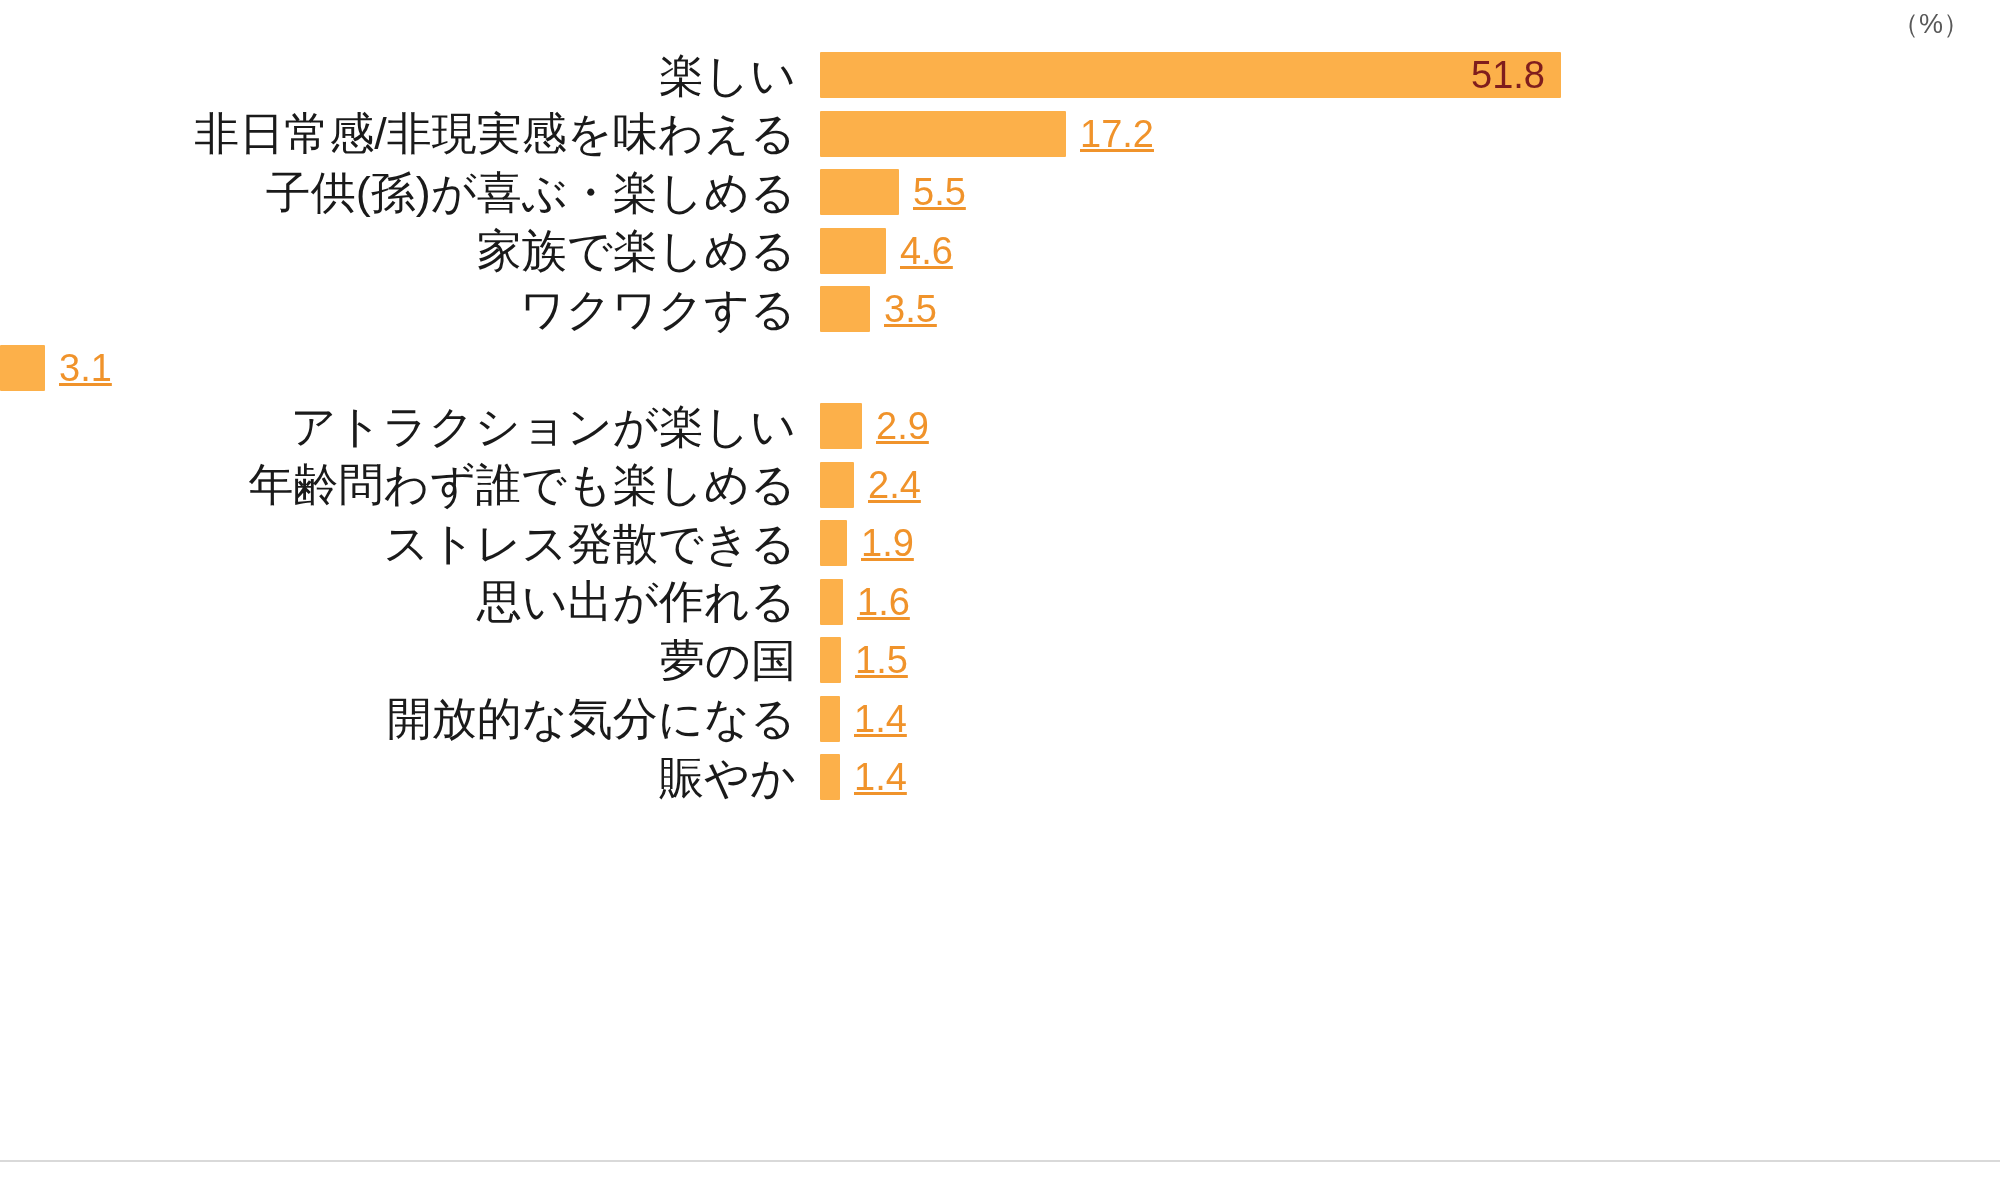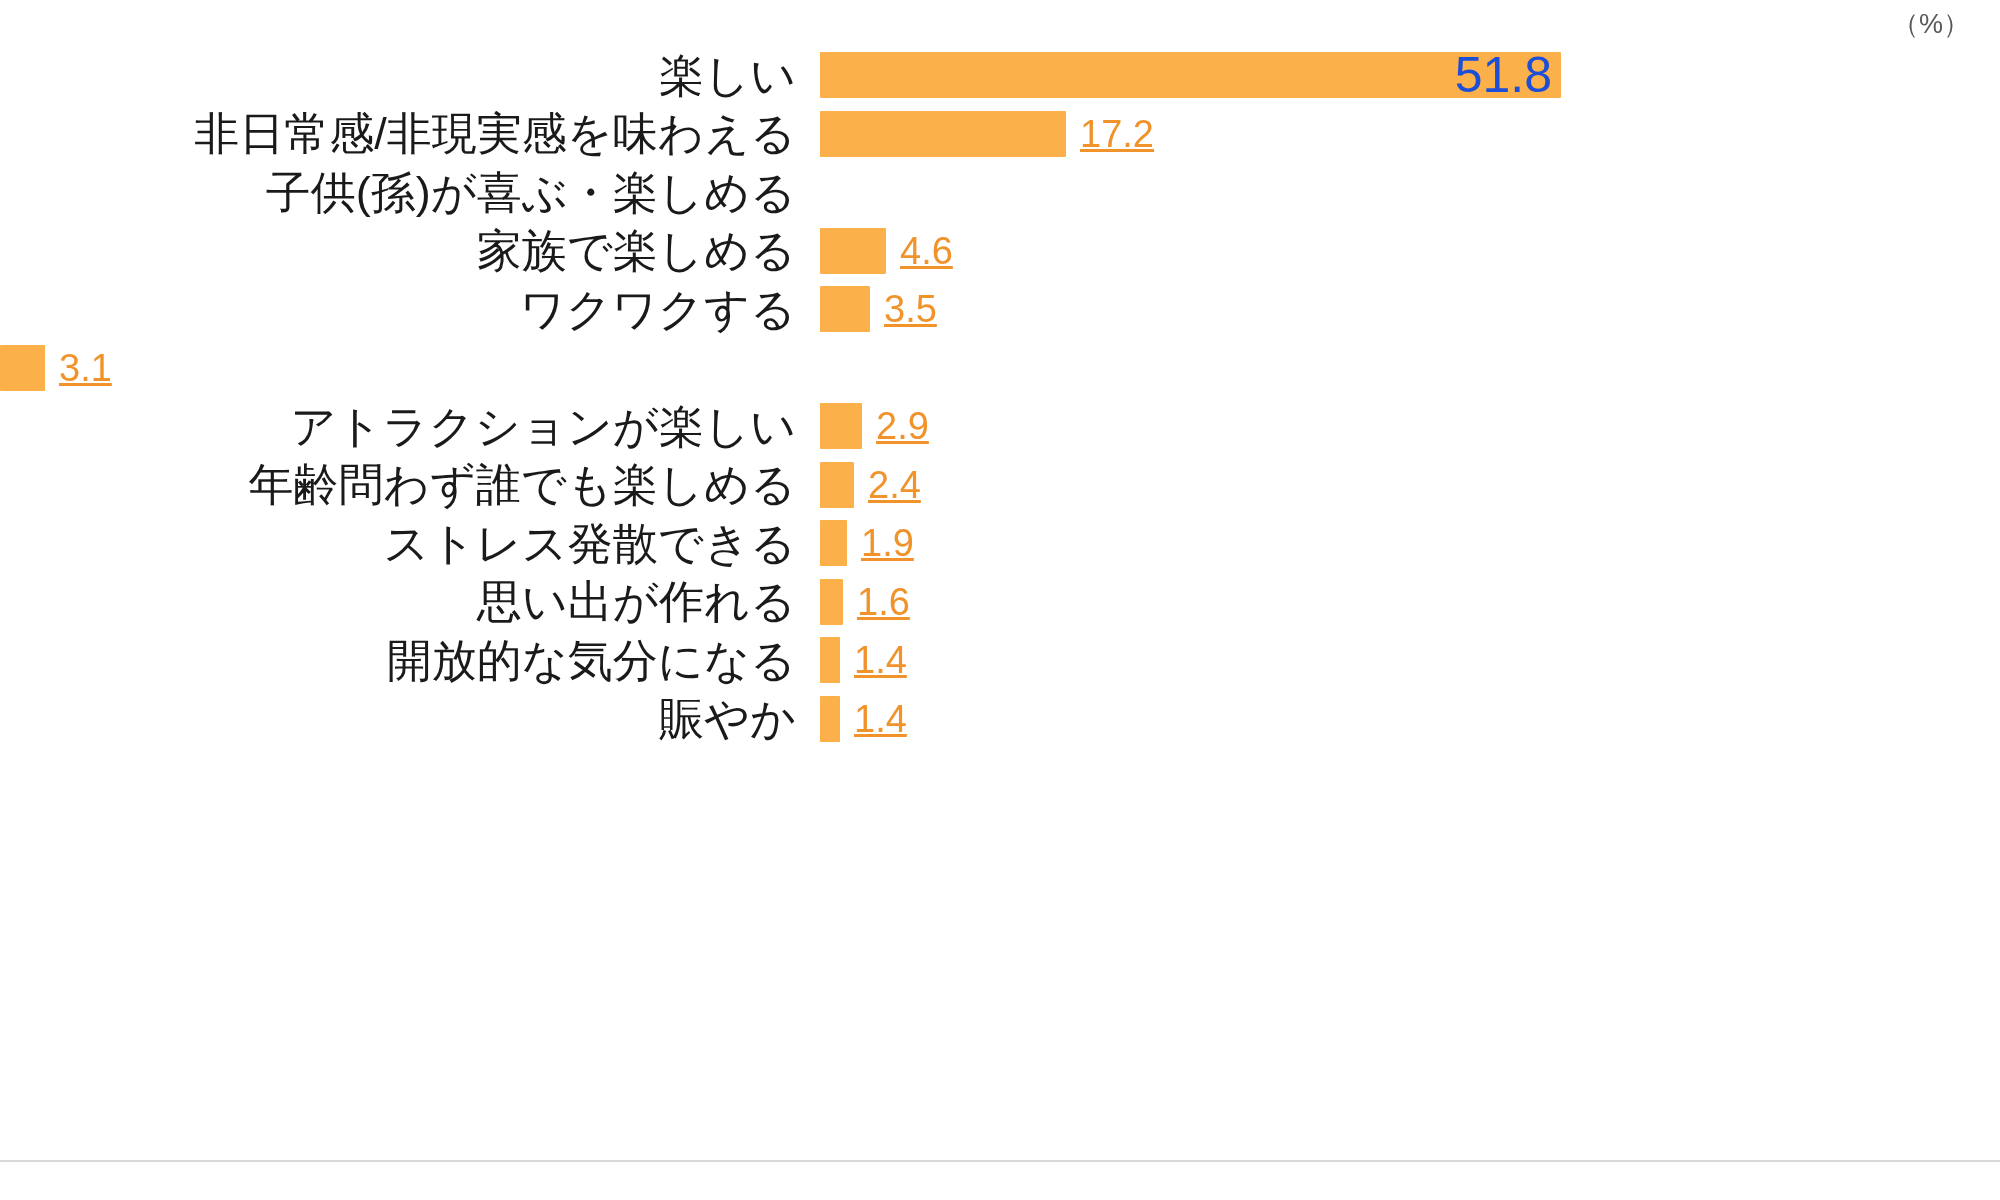--- a/index.html
+++ b/index.html
@@ -62,23 +62,23 @@
     height: 46px;
     background: #fcb04a;
     border-radius: 1px;
     position: relative;
     display: flex;
     align-items: center;
     justify-content: flex-end;
     box-sizing: border-box;
   }
   .bar .value-inside {
-    color: #1d4ed8;
-    font-size: 50px;
-    padding-right: 9px;
+    color: #7f1d1d;
+    font-size: 38px;
+    padding-right: 16px;
     line-height: 1;
   }
   .value-outside {
     color: #f0932b;
     font-size: 38px;
     line-height: 1;
     padding-left: 14px;
     white-space: nowrap;
     text-decoration: underline;
   }
@@ -113,20 +113,24 @@
     <div class="row">
       <div class="cat-label">非日常感/非現実感を味わえる</div>
       <div class="bar-area">
         <div class="bar" style="width:246px"></div>
         <span class="value-outside">17.2</span>
       </div>
     </div>
 
     <div class="row">
       <div class="cat-label">子供(孫)が喜ぶ・楽しめる</div>
+      <div class="bar-area">
+        <div class="bar" style="width:79px"></div>
+        <span class="value-outside">5.5</span>
+      </div>
     </div>
 
     <div class="row">
       <div class="cat-label">家族で楽しめる</div>
       <div class="bar-area">
         <div class="bar" style="width:66px"></div>
         <span class="value-outside">4.6</span>
       </div>
     </div>
 
@@ -172,20 +176,27 @@
     </div>
 
     <div class="row">
       <div class="cat-label">思い出が作れる</div>
       <div class="bar-area">
         <div class="bar" style="width:23px"></div>
         <span class="value-outside">1.6</span>
       </div>
     </div>
 
+    <div class="row">
+      <div class="cat-label">夢の国</div>
+      <div class="bar-area">
+        <div class="bar" style="width:21px"></div>
+        <span class="value-outside">1.5</span>
+      </div>
+    </div>
 
     <div class="row">
       <div class="cat-label">開放的な気分になる</div>
       <div class="bar-area">
         <div class="bar" style="width:20px"></div>
         <span class="value-outside">1.4</span>
       </div>
     </div>
 
     <div class="row">

